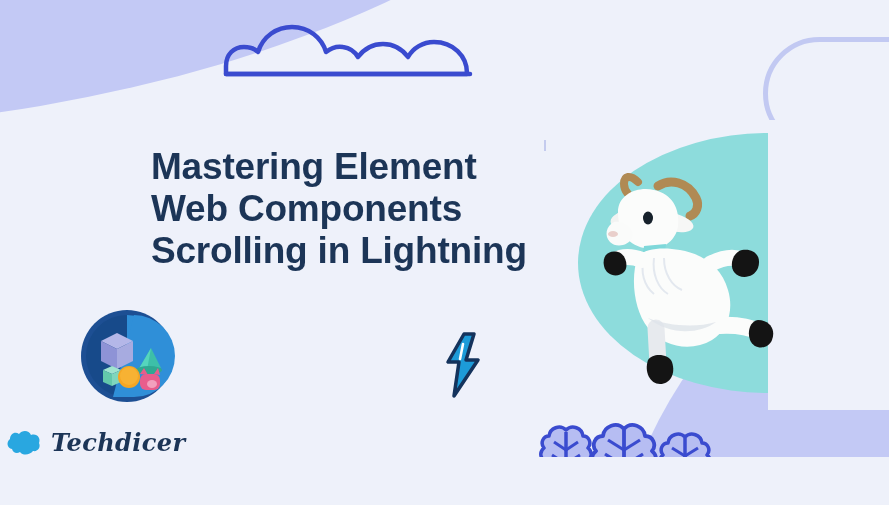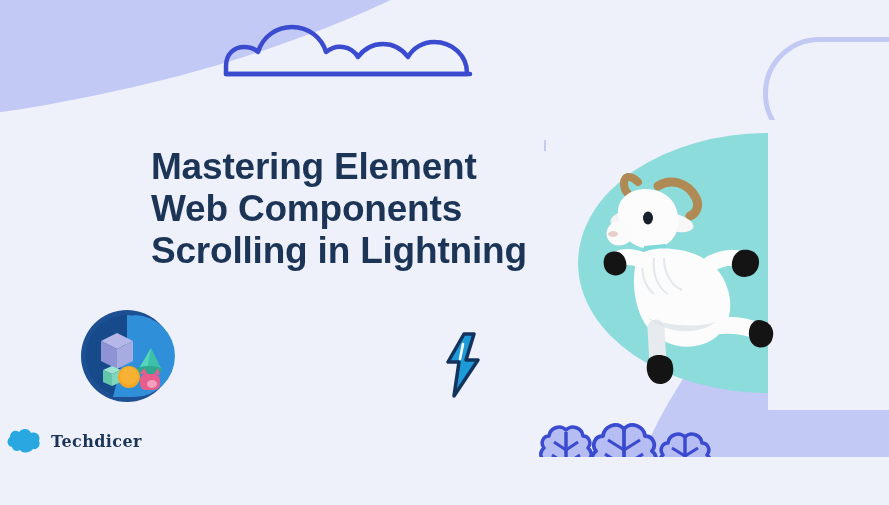--- a/index.html
+++ b/index.html
@@ -71,21 +71,22 @@
   #foliage{position:absolute;left:460px;top:418px;width:260px;height:90px;}
 
   
   #brand-logo{
     position:absolute;left:6px;top:428px;
     display:flex;align-items:center;gap:9px;
   }
   #brand-logo .mark{width:36px;height:26px;flex:0 0 auto;}
   #brand-logo .wordmark{
     font-family:"DejaVu Serif",serif;
-    font-size:16px;
+    font-style:italic;
+    font-size:24px;
     font-weight:bold;
     color:#1c3557;
     letter-spacing:.4px;
   }
 </style>
 </head>
 <body>
 
 <div id="stage">
 

